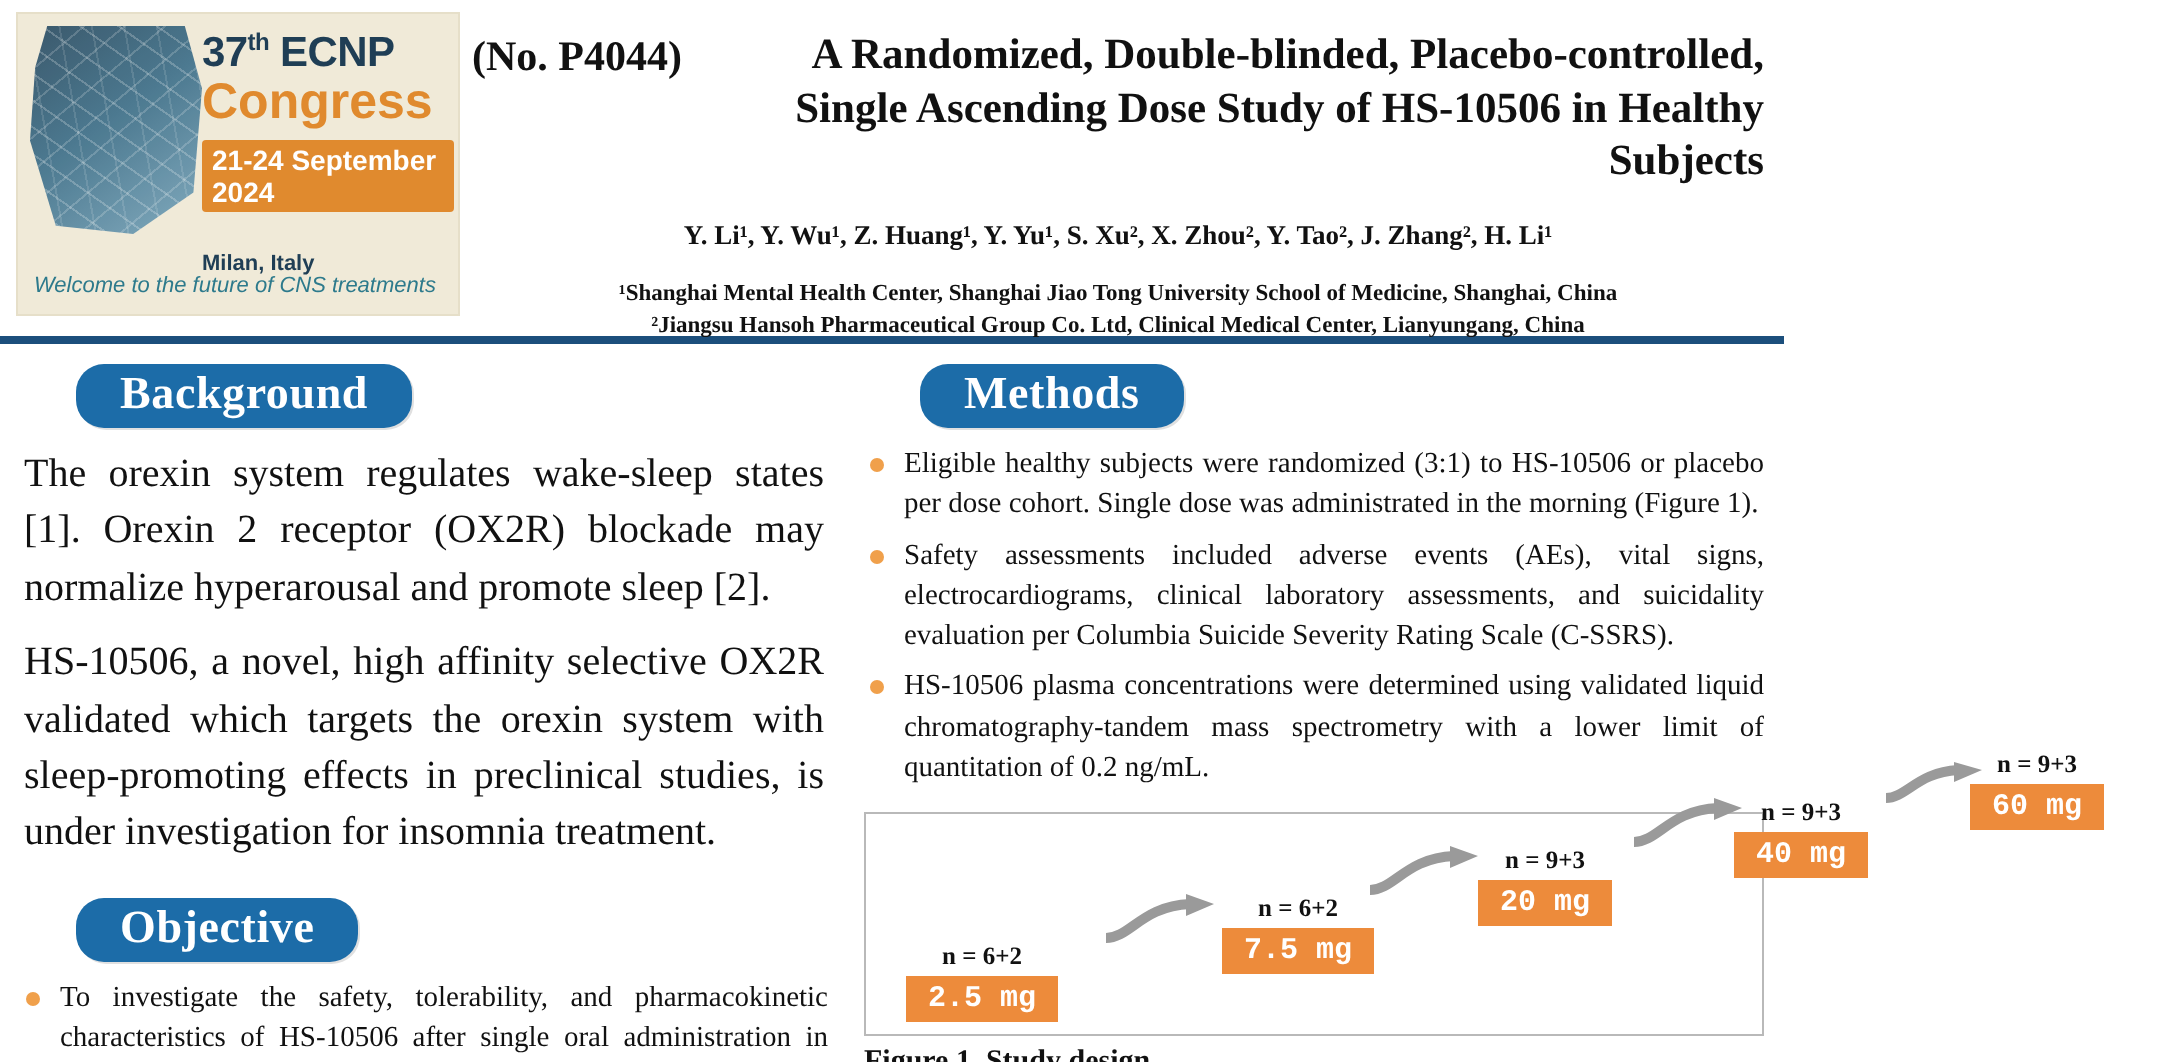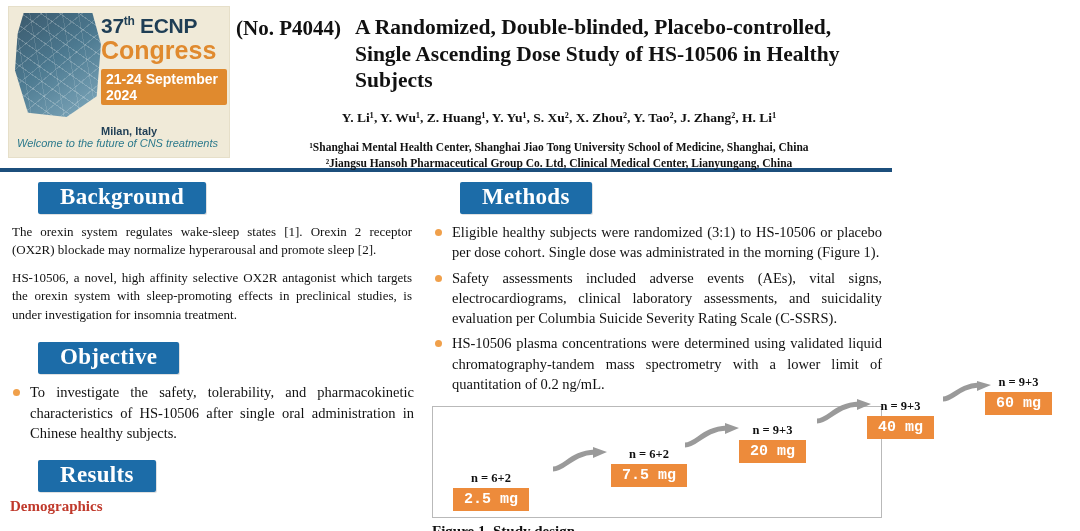--- a/index.html
+++ b/index.html
@@ -130,21 +130,21 @@
     white-space: nowrap;
     padding-top: 2px;
     padding-right: 14px;
   }
   .poster-title {
     font-family: "Liberation Serif", serif;
     font-weight: bold;
     font-size: 21.5px;
     line-height: 1.24;
     color: #111111;
-    text-align: left;
+    text-align: right;
     flex: 1 1 auto;
   }
   .authors {
     margin-top: 16px;
     text-align: center;
     font-family: "Liberation Serif", serif;
     font-weight: bold;
     font-size: 13.5px;
     color: #111111;
   }
@@ -176,30 +176,30 @@
 
   .section-head {
     background: #1c6ca8;
     color: #ffffff;
     font-family: "Liberation Serif", serif;
     font-weight: bold;
     font-size: 23px;
     text-align: center;
     padding: 2px 22px 4px 22px;
     display: inline-block;
-    border-radius: 2px;
+    border-radius: 14px;
     letter-spacing: 0.3px;
     box-shadow: 1px 1px 0 rgba(0,0,0,0.12);
   }
   .head-wrap { text-align: left; }
   .head-wrap.indent { padding-left: 28px; }
 
   .para {
     font-family: "Liberation Serif", serif;
-    font-size: 13px;
+    font-size: 20px;
     line-height: 1.42;
     text-align: justify;
     margin: 9px 2px 0 2px;
     color: #111111;
   }
 
   ul.bullets {
     list-style: none;
     margin: 8px 0 0 0;
     padding: 0;
@@ -313,21 +313,21 @@
   <div class="header-rule"></div>
 
   <div class="columns">
 
     <div class="col-left">
 
       <div class="head-wrap indent">
         <div class="section-head">Background</div>
       </div>
       <div class="para">The orexin system regulates wake-sleep states [1]. Orexin 2 receptor (OX2R) blockade may normalize hyperarousal and promote sleep [2].</div>
-      <div class="para">HS-10506, a novel, high affinity selective OX2R antagonist which targets the orexin system with sleep-promoting effects in preclinical studies, is under investigation for insomnia treatment.</div>
+      <div class="para">HS-10506, a novel, high affinity selective OX2R validated which targets the orexin system with sleep-promoting effects in preclinical studies, is under investigation for insomnia treatment.</div>
 
       <div class="spacer-18"></div>
 
       <div class="head-wrap indent">
         <div class="section-head">Objective</div>
       </div>
       <ul class="bullets">
         <li>To investigate the safety, tolerability, and pharmacokinetic characteristics of HS-10506 after single oral administration in Chinese healthy subjects.</li>
       </ul>
 

